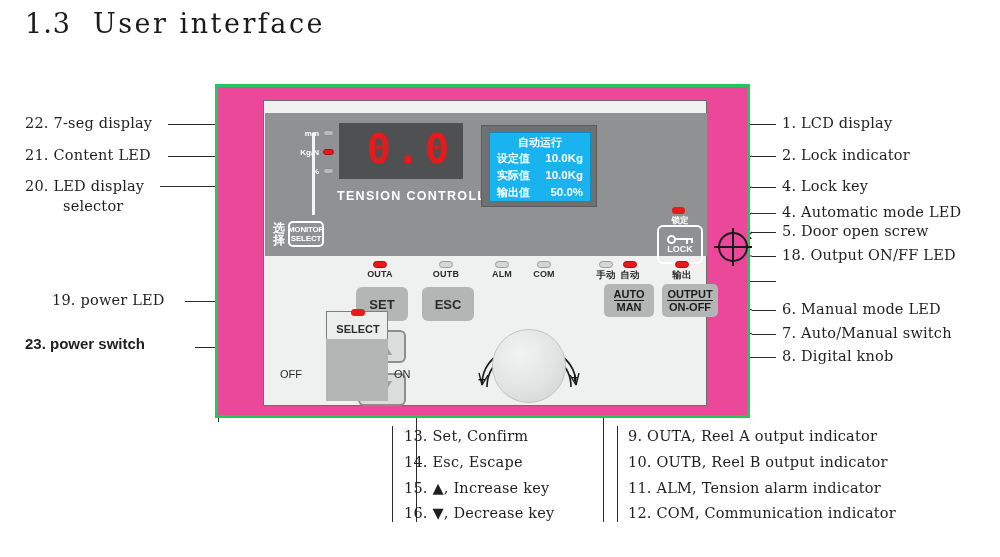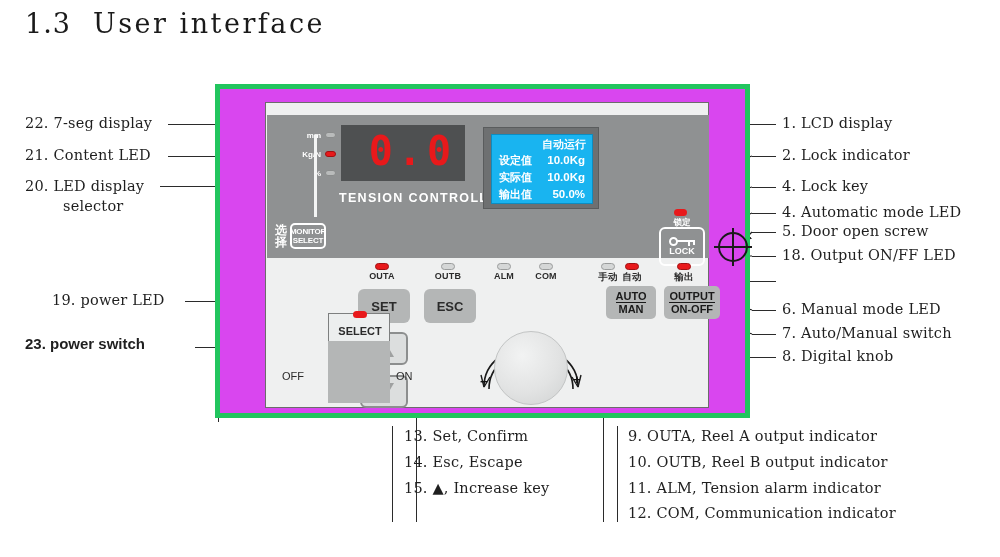--- a/index.html
+++ b/index.html
@@ -23,21 +23,21 @@
   
   .ln { position: absolute; background: #2b2b2b; }
   .lnh { height: 1px; }
   .lnv { width: 1px; }
 
   svg.arrows { position: absolute; left: 0; top: 0; width: 1000px; height: 557px;
                pointer-events: none; }
 
   
   .device { position: absolute; left: 215px; top: 84px; width: 535px; height: 334px;
-            background: #d946ef; border: 5px solid #22c55e; }
+            background: #ec4899; border: 3px solid #22c55e; }
   .device-inner { position: absolute; left: 45px; top: 13px; width: 444px; height: 306px;
                   border: 1px solid #6c6c6c; background: #eff0f0; }
 
   
   .bank { position: absolute; left: 1px; top: 12px; width: 442px; height: 143px;
           background: #8f9192; }
 
   
   .units { position: absolute; left: 13px; top: 12px; width: 56px; height: 56px; }
   .unit-row { position: absolute; left: 0; width: 56px; height: 16px;
@@ -58,21 +58,21 @@
   .seg-dot { color: #e8191b; font-size: 40px; line-height: 40px; }
 
   .brand { position: absolute; left: 72px; top: 76px; font-family: "Liberation Sans", sans-serif;
            font-weight: bold; font-size: 12.5px; color: #ffffff; letter-spacing: 1.3px; }
 
   
   .lcd-bezel { position: absolute; left: 216px; top: 12px; width: 116px; height: 82px;
                background: #6e7071; border: 1px solid #5a5c5d; }
   .lcd { position: absolute; left: 7px; top: 6px; width: 102px; height: 70px;
          background: #19b4f0; border: 1px solid #0d8cc0; padding: 3px 6px 0 6px; }
-  .lcd-title { text-align: right; color: #ffffff; font-family: "DejaVu Sans", sans-serif;
+  .lcd-title { text-align: center; color: #ffffff; font-family: "DejaVu Sans", sans-serif;
                font-size: 11px; font-weight: bold; line-height: 14px; }
   .lcd-row { display: flex; justify-content: space-between; align-items: baseline;
              color: #ffffff; font-family: "DejaVu Sans", sans-serif; font-size: 11px;
              font-weight: bold; line-height: 17px; padding: 0 1px; }
   .lcd-row .k { letter-spacing: 0px; }
   .lcd-row .v { font-family: "Liberation Sans", sans-serif; font-size: 11.5px; }
 
   
   .ms-wrap { position: absolute; left: 8px; top: 108px; display: flex; align-items: center; gap: 3px; }
   .ms-cn { font-family: "DejaVu Sans", sans-serif; font-size: 12px; font-weight: bold;
@@ -256,20 +256,21 @@
   <div class="lbl r" style="left:782px; top:204px;">4.  Automatic mode LED</div>
   <div class="lbl r" style="left:782px; top:223px;">5.  Door open screw</div>
   <div class="lbl r" style="left:782px; top:247px;">18. Output ON/FF LED</div>
   <div class="lbl r" style="left:782px; top:301px;">6.  Manual mode LED</div>
   <div class="lbl r" style="left:782px; top:325px;">7.  Auto/Manual switch</div>
   <div class="lbl r" style="left:782px; top:348px;">8.  Digital knob</div>
 
   <div class="lbl" style="left:404px; top:428px;">13. Set, Confirm</div>
   <div class="lbl" style="left:404px; top:454px;">14. Esc, Escape</div>
   <div class="lbl" style="left:404px; top:480px;">15. ▲, Increase key</div>
+  <div class="lbl" style="left:404px; top:505px;">16. ▼, Decrease key</div>
 
   <div class="lbl" style="left:628px; top:428px;">9.  OUTA, Reel A output indicator</div>
   <div class="lbl" style="left:628px; top:454px;">10. OUTB, Reel B output indicator</div>
   <div class="lbl" style="left:628px; top:480px;">11. ALM, Tension alarm indicator</div>
   <div class="lbl" style="left:628px; top:505px;">12. COM, Communication indicator</div>
 
   <div class="device">
     <div class="device-inner">
 
       <div class="bank">

